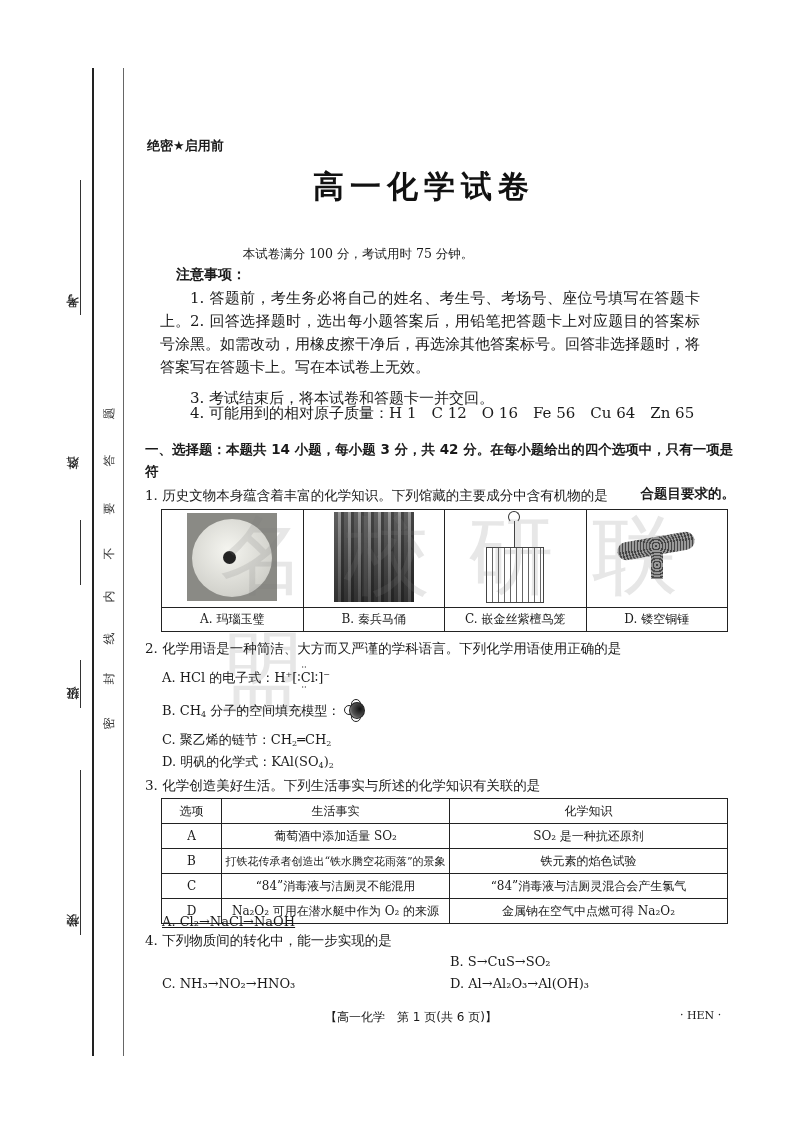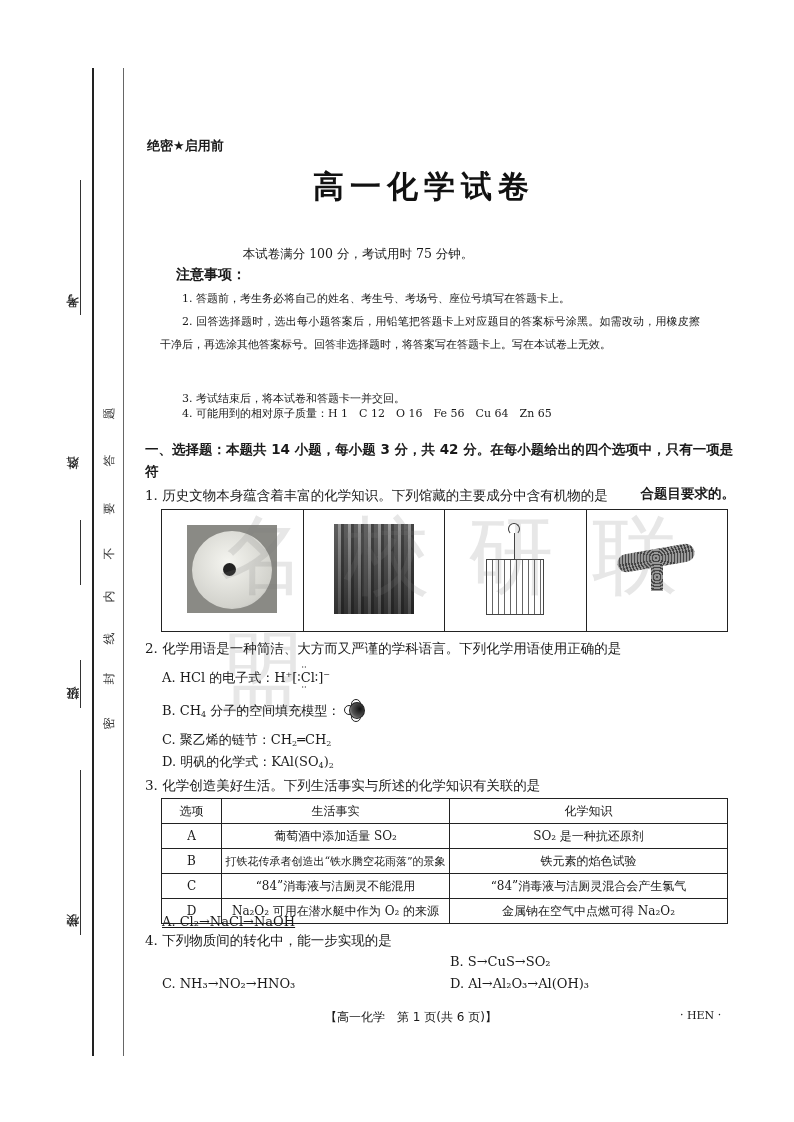--- a/index.html
+++ b/index.html
@@ -11,21 +11,21 @@
   .bind-line-inner { position: absolute; left: 123px; top: 68px; width: 1px; height: 988px; background: #666; }
   .margin-label { position: absolute; left: 64px; font-family: "DejaVu Sans", sans-serif; font-size: 13px; writing-mode: vertical-rl; transform: rotate(180deg); color: #222; }
   .margin-field-line { position: absolute; left: 80px; width: 1px; background: #333; }
   .seal-char { position: absolute; left: 103px; font-family: "DejaVu Sans", sans-serif; font-size: 12px; color: #333; transform: rotate(-90deg); }
 
   .secret { position: absolute; left: 147px; top: 137px; font-family: "DejaVu Sans", sans-serif; font-size: 13px; font-weight: bold; }
   .title { position: absolute; left: 0; width: 794px; top: 166px; padding-left: 54px; text-align: center; font-family: "DejaVu Sans", sans-serif; font-size: 31px; letter-spacing: 6px; font-weight: bold; color: #111; }
   .subtitle { position: absolute; left: 0; width: 662px; padding-left: 54px; top: 246px; text-align: center; font-size: 12.5px; }
 
   .notes-head { position: absolute; left: 176px; top: 266px; font-family: "DejaVu Sans", sans-serif; font-weight: bold; font-size: 14px; }
-  .note { position: absolute; left: 160px; width: 540px; font-size: 11px; line-height: 23px; text-indent: 2em; text-align: justify; }
+  .note { position: absolute; left: 160px; width: 540px; font-size: 15px; line-height: 23px; text-indent: 2em; text-align: justify; }
 
   .section { position: absolute; left: 145px; width: 590px; top: 438px; font-family: "DejaVu Sans", sans-serif; font-weight: bold; font-size: 13.5px; line-height: 22px; }
   .section .cont { padding-left: 14px; text-align: right; }
   .q { position: absolute; left: 145px; font-size: 13.5px; line-height: 20px; }
   .opt { position: absolute; font-size: 13px; line-height: 18px; }
 
   
   .img-table { position: absolute; left: 161px; top: 509px; width: 567px; height: 123px; border: 1.3px solid #222; border-collapse: collapse; }
   .img-table td { border: 1px solid #222; text-align: center; vertical-align: middle; font-size: 12px; }
   .img-cell { height: 98px; width: 25%; position: relative; }
@@ -119,20 +119,26 @@
     <td class="img-cell">
       <div class="pic pic-army"></div>
     </td>
     <td class="img-cell">
       <div class="pic pic-cage"><div class="hook"></div><div class="wire"></div><div class="body"></div></div>
     </td>
     <td class="img-cell">
       <div class="pic pic-hammer"><div class="bar"></div><div class="stem"></div></div>
     </td>
   </tr>
+  <tr>
+    <td class="cap-cell">A. 玛瑙玉璧</td>
+    <td class="cap-cell">B. 秦兵马俑</td>
+    <td class="cap-cell">C. 嵌金丝紫檀鸟笼</td>
+    <td class="cap-cell">D. 镂空铜锤</td>
+  </tr>
 </tbody>
   </table>
 <div class="watermark">名校研联盟</div>
 
 <div class="q" style="top:638px;">2. 化学用语是一种简洁、大方而又严谨的学科语言。下列化学用语使用正确的是</div>
 <div class="opt" style="left:162px;top:666px;">
   <span>A. HCl 的电子式：H</span><sup>+</sup><span>[∶</span><span class="cl">Cl</span><span>∶]</span><sup>−</sup>
 </div>
 <div class="opt" style="left:162px;top:700px;">
   <span>B. CH</span><sub>4</sub><span> 分子的空间填充模型：</span>

